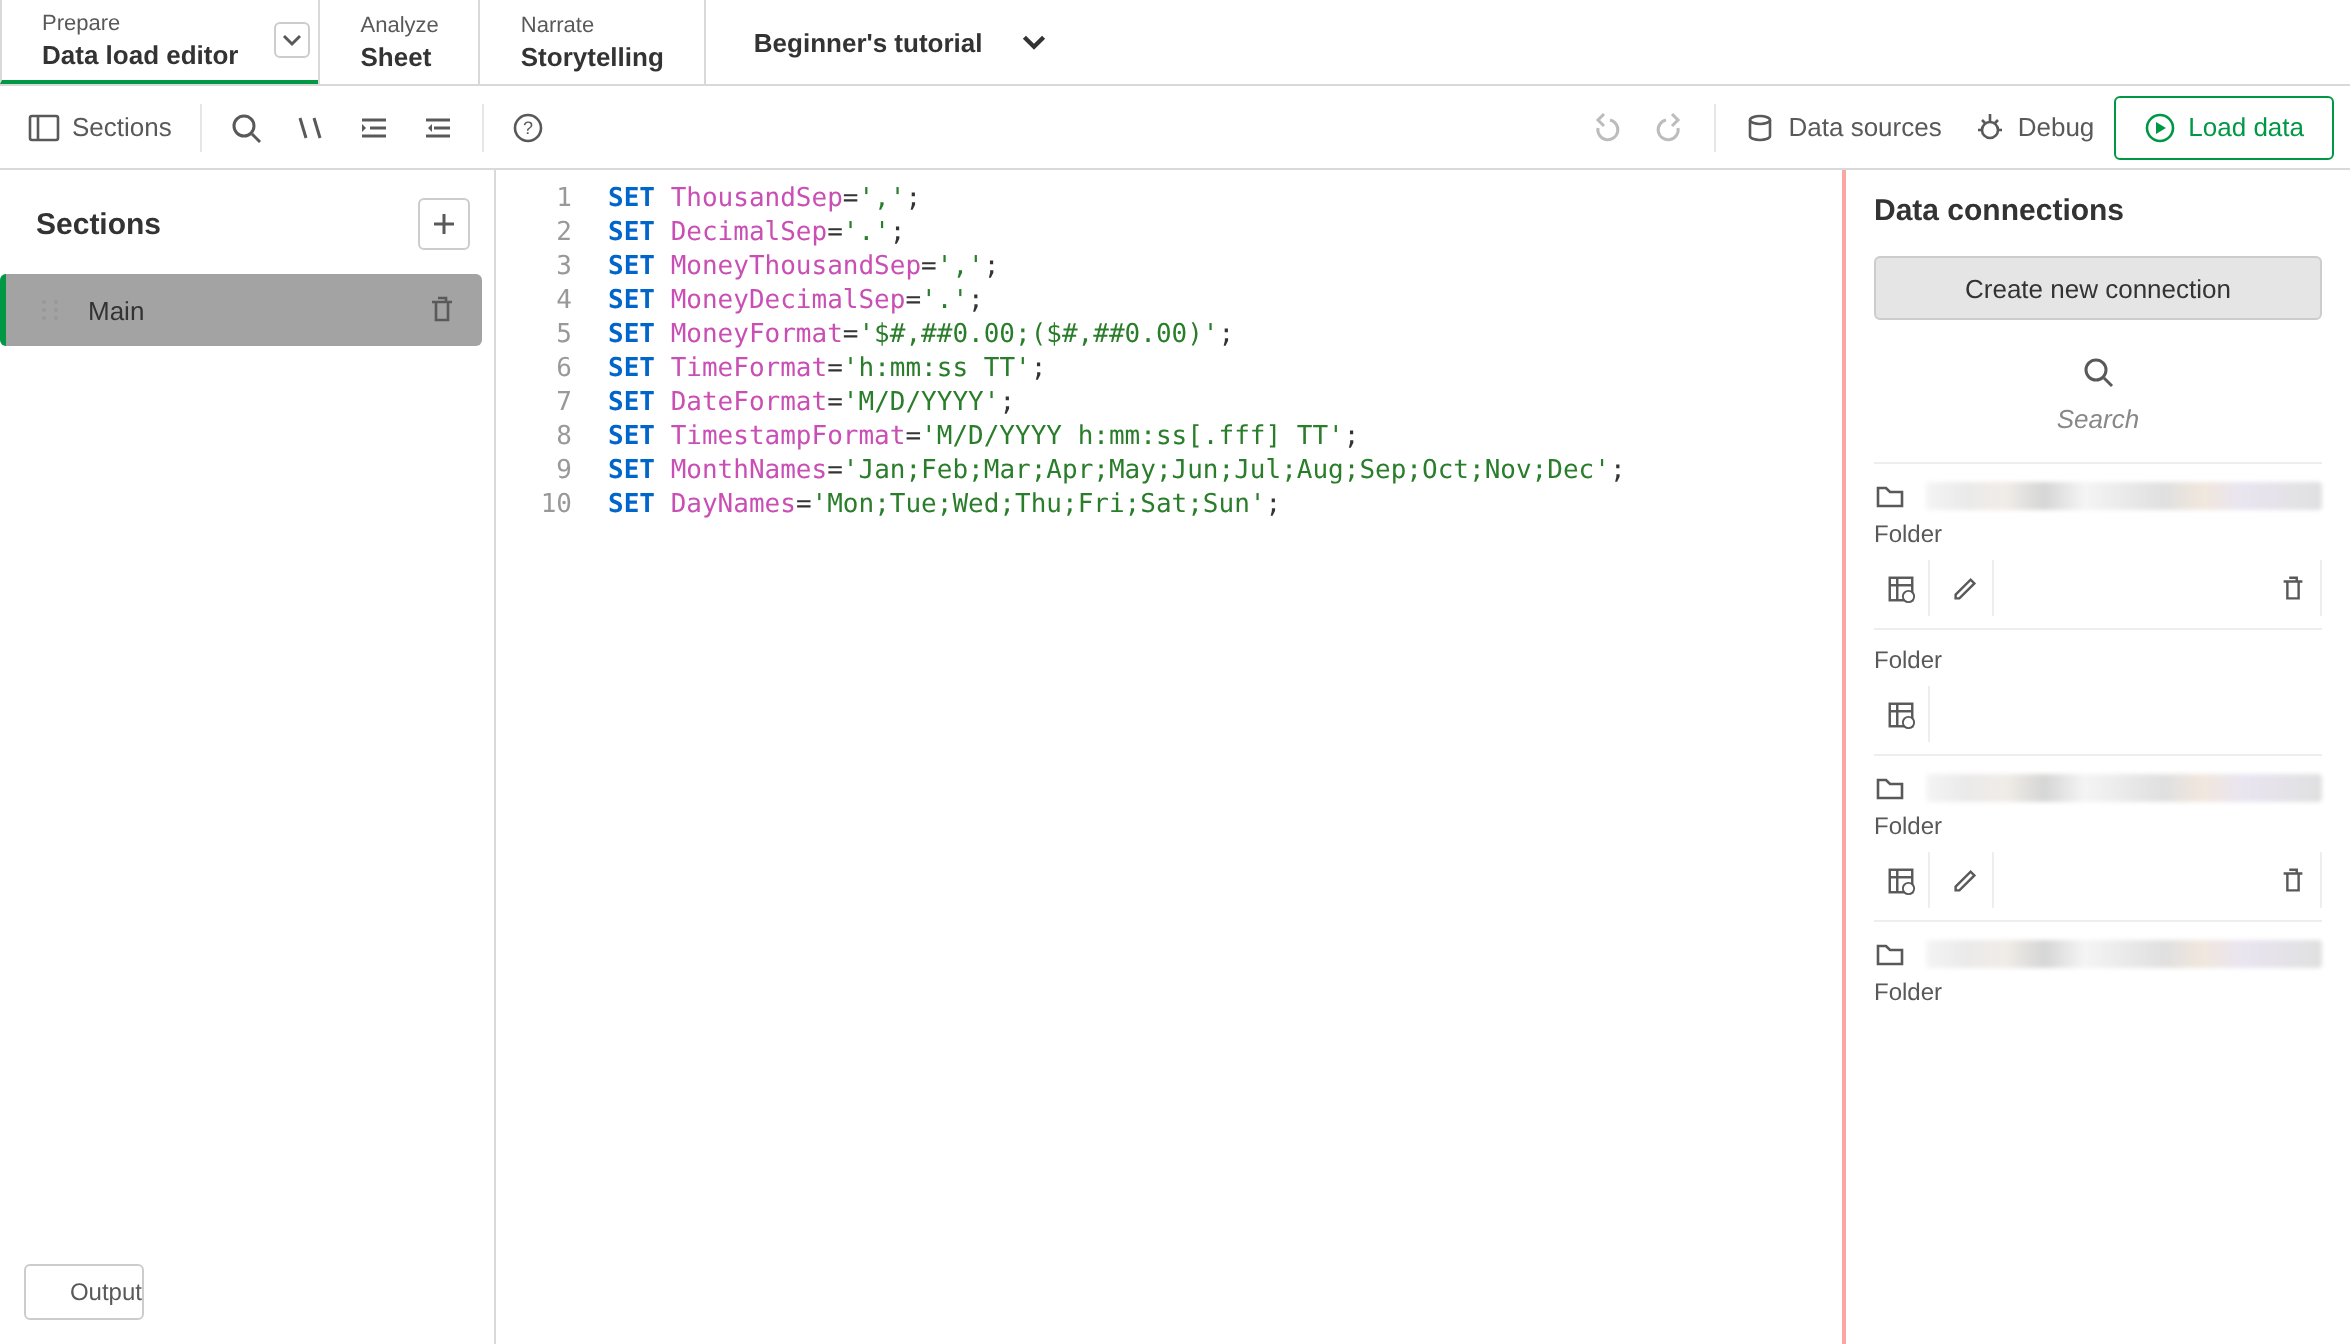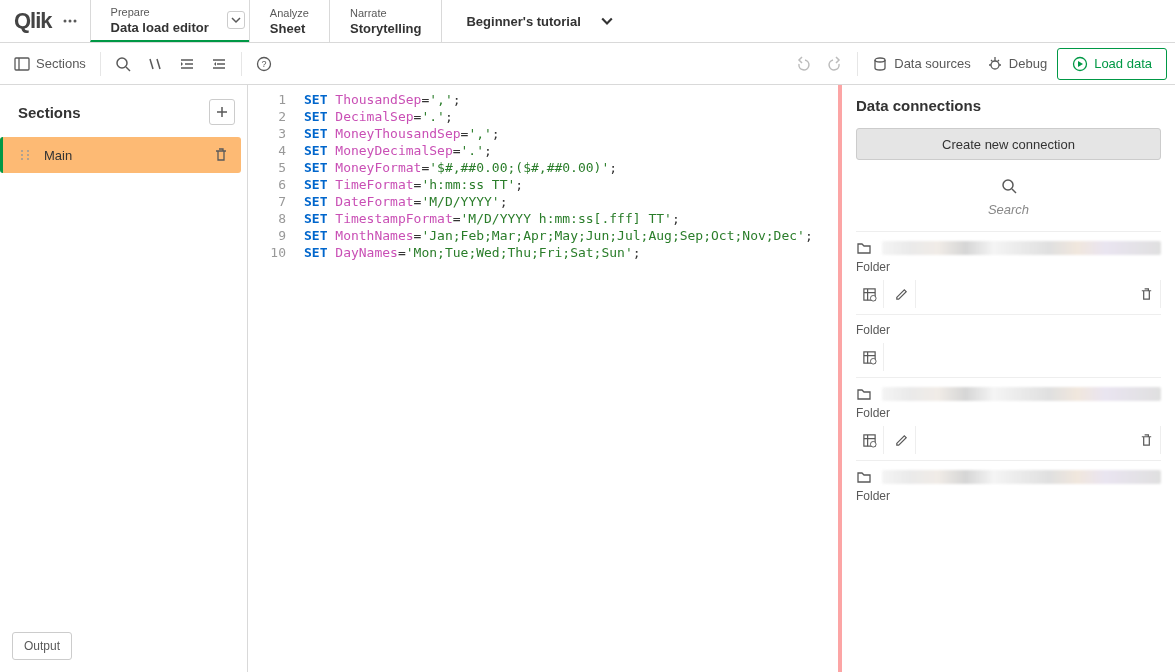--- a/index.html
+++ b/index.html
@@ -29,35 +29,35 @@
 .tb-btn.primary { border:1px solid #009845; color:#009845; padding:0 14px; height:32px; }
 .tb-sep { width:1px; height:24px; background:#e6e6e6; margin:0 4px; }
 
 .main-area { display:flex; height: calc(672px - 43px - 42px); }
 
 .sections-panel { width:248px; border-right:1px solid #d9d9d9; display:flex; flex-direction:column; }
 .sections-header { display:flex; align-items:center; justify-content:space-between; padding:14px 12px 8px 18px; }
 .sections-header h3 { font-size:15px; font-weight:600; color:#333; }
 .add-section-btn { width:26px; height:26px; border:1px solid #ccc; border-radius:3px; display:flex; align-items:center; justify-content:center; color:#595959; }
 .section-item { display:flex; align-items:center; gap:12px; padding:10px 12px; margin:4px 6px; border-radius:3px; }
-.section-item.active { background:#fdba74; border-left:3px solid #009845; margin-left:0; padding-left:15px; }
+.section-item.active { background:#a3a3a3; border-left:3px solid #009845; margin-left:0; padding-left:15px; }
 .section-item .drag-handle { color:#999; width:14px; height:14px; }
 .section-item .label { flex:1; color:#333; }
 .section-item .del { color:#595959; width:16px; height:16px; }
-.output-btn { margin:auto 0 12px 12px; width:60px; height:28px; border:1px solid #ccc; border-radius:3px; display:flex; align-items:center; justify-content:center; font-size:12px; color:#595959; }
+.output-btn { margin:auto 0 12px 12px; width:60px; height:28px; border:1px solid #ccc; border-radius:3px; display:flex; align-items:center; justify-content:flex-end; font-size:12px; color:#595959; }
 
 .editor-panel { flex:1; display:flex; background:#fff; overflow:hidden; }
 .gutter { width:48px; padding-top:6px; text-align:right; color:#999; font-family: Consolas, Monaco, monospace; font-size:13px; line-height:17px; user-select:none; }
 .gutter div { padding-right:10px; }
 .code { flex:1; padding:6px 8px; font-family: Consolas, Monaco, monospace; font-size:13px; line-height:17px; white-space:pre; color:#333; }
 .kw { color:#0066cc; font-weight:bold; }
 .ident { color:#c94fb5; }
 .str { color:#2a7d2a; }
 
-.connections-panel { width:337px; border-left:4px solid #fca5a5; padding:12px 14px; overflow-y:auto; }
+.connections-panel { width:254px; border-left:2px solid #fca5a5; padding:12px 14px; overflow-y:auto; }
 .connections-panel h3 { font-size:15px; font-weight:600; margin-bottom:14px; }
 .create-conn-btn { width:100%; height:32px; border:1px solid #ccc; border-radius:3px; background:#e5e5e5; font-size:13px; color:#333; display:flex; align-items:center; justify-content:center; margin-bottom:12px; }
 .search-box { display:flex; align-items:center; gap:8px; padding:6px 4px; color:#888; font-style:italic; margin-bottom:8px;flex-direction:column; }
 .search-box svg { width:16px; height:16px; color:#595959; }
 .conn-item { padding:8px 0 6px 0; border-top:1px solid #eee; }
 .conn-row1 { display:flex; align-items:center; gap:10px; margin-bottom:4px; }
 .conn-row1 svg.folder-icon { width:16px; height:16px; color:#595959; flex-shrink:0; }
 .conn-name-blur { flex:1; height:14px; background: linear-gradient(90deg,#eee,#ddd 10%,#e8e0d8 20%,#bbb 30%,#eee 40%,#ccc 60%,#e8d8c8 70%,#dcd4e8 80%,#ccc); filter:blur(1px); opacity:0.6; border-radius:2px; }
 .conn-type { font-size:12px; color:#595959; margin-bottom:6px; }
 .conn-actions { display:flex; align-items:center; gap:4px; }
@@ -66,28 +66,20 @@
 .conn-act-btn svg { width:15px; height:15px; }
 .conn-act-btn.del { margin-left:auto; }
 .attach-label { display:flex; align-items:center; gap:10px; margin-bottom:4px; }
 
 svg { fill: currentColor; }
 </style>
 </head>
 <body>
 
 <div class="topbar">
-  <div class="logo-cell">
-    <span class="logo">Qlik</span>
-    <svg class="dots-icon" viewBox="0 0 16 16">
-        <circle cx="3" cy="8" r="1.5"></circle>
-        <circle cx="8" cy="8" r="1.5"></circle>
-        <circle cx="13" cy="8" r="1.5"></circle>
-      </svg>
-  </div>
   <div class="nav-tabs nav-tabs-right-border">
     <div class="nav-tab active wide">
       <span class="nav-top">Prepare</span>
       <span class="nav-bot">Data load editor</span>
       <span class="chev">
           <svg width="10" height="10" viewBox="0 0 10 10">
             <path d="M1 3 L5 7 L9 3" stroke="#595959" stroke-width="1.5" fill="none"></path>
           </svg>
         </span>
     </div>

